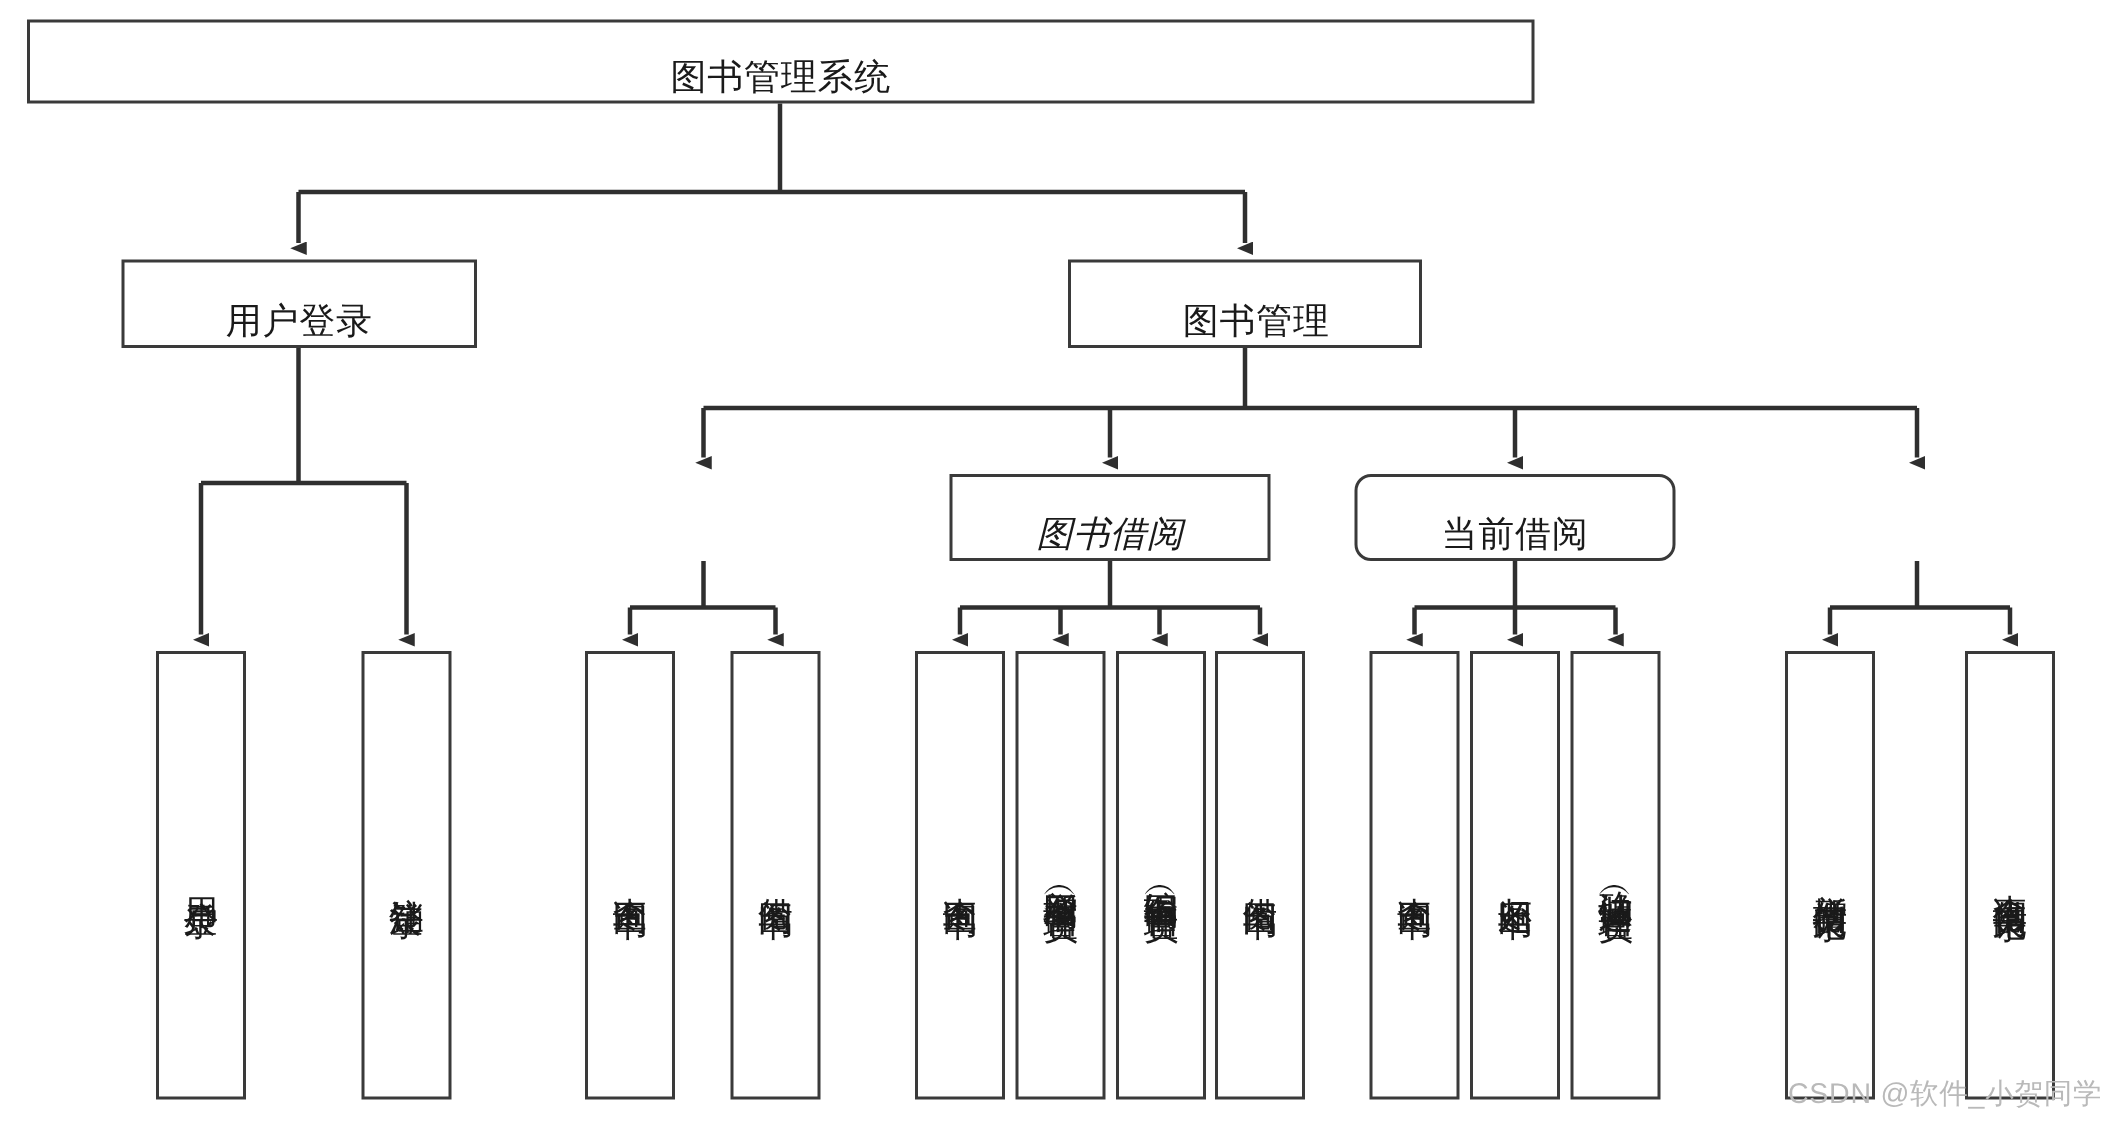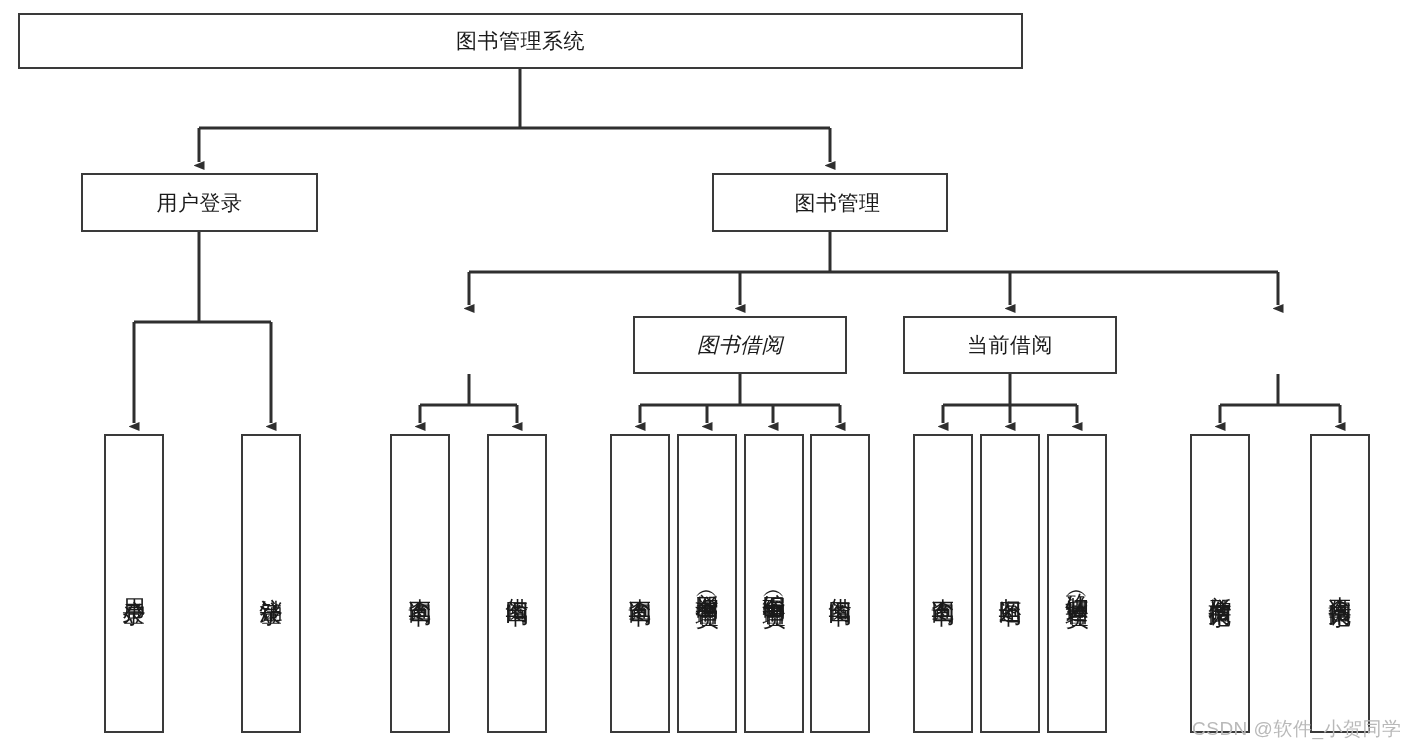--- a/index.html
+++ b/index.html
@@ -29,22 +29,23 @@
     position: absolute;
     box-sizing: border-box;
     border: 2.5px solid #3a3a3a;
     background: #ffffff;
     display: flex;
     align-items: center;
     justify-content: center;
     color: #1a1a1a;
   }
   .node.horiz {
-    font-size: 21px;
+    font-size: 24px;
     letter-spacing: 0.5px;
+    align-items: flex-end;
   }
   .node.vert {
     writing-mode: vertical-rl;
     text-orientation: upright;
     font-size: 23px;
     line-height: 1.18;
     letter-spacing: 2px;
     white-space: nowrap;
   }
   .node.vert > span {
@@ -123,21 +124,21 @@
   <div class="node horiz" style="left:81px; top:173px; width:237px; height:59px;">
     <span>用户登录</span>
   </div>
   <div class="node horiz" style="left:712px; top:173px; width:236px; height:59px;padding-left:15px;">
     <span>图书管理</span>
   </div>
 
   <div class="node horiz" style="left:633px; top:316px; width:214px; height:58px;font-style:italic;">
     <span>图书借阅</span>
   </div>
-  <div class="node horiz" style="left:903px; top:316px; width:214px; height:58px;">
+  <div class="node horiz" style="left:903px; top:316px; width:214px; height:58px;border-radius:11px;">
     <span>当前借阅</span>
   </div>
 
   <div class="node vert" style="left:104px; top:434px; width:60px; height:299px;">
     <span>用户登录</span>
   </div>
   <div class="node vert" style="left:241px; top:434px; width:60px; height:299px;">
     <span>注销登录</span>
   </div>
 

